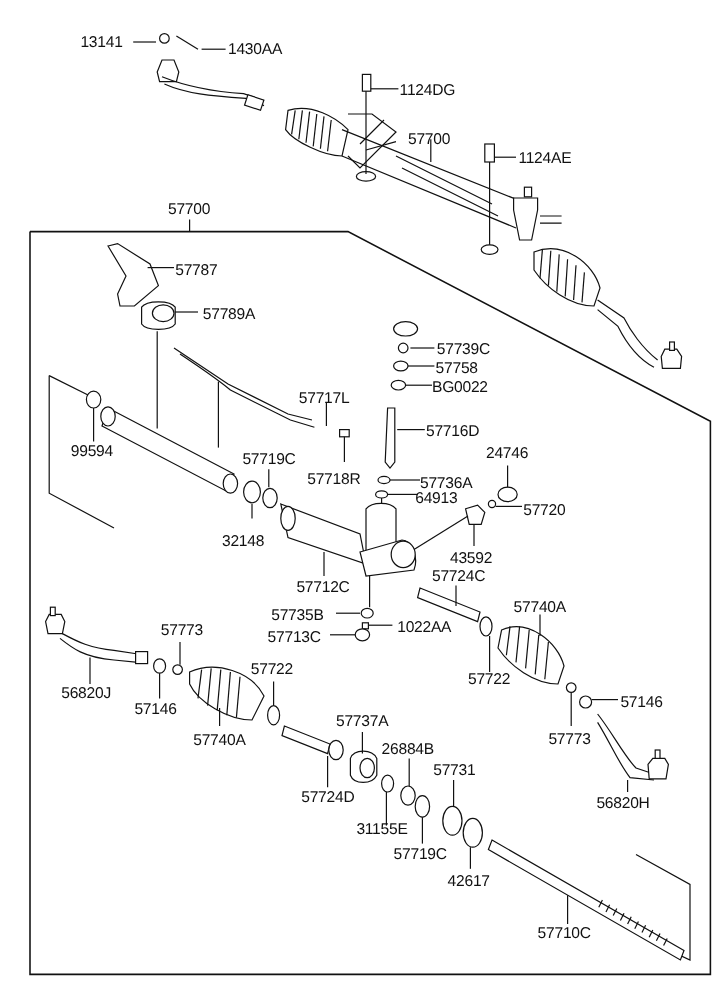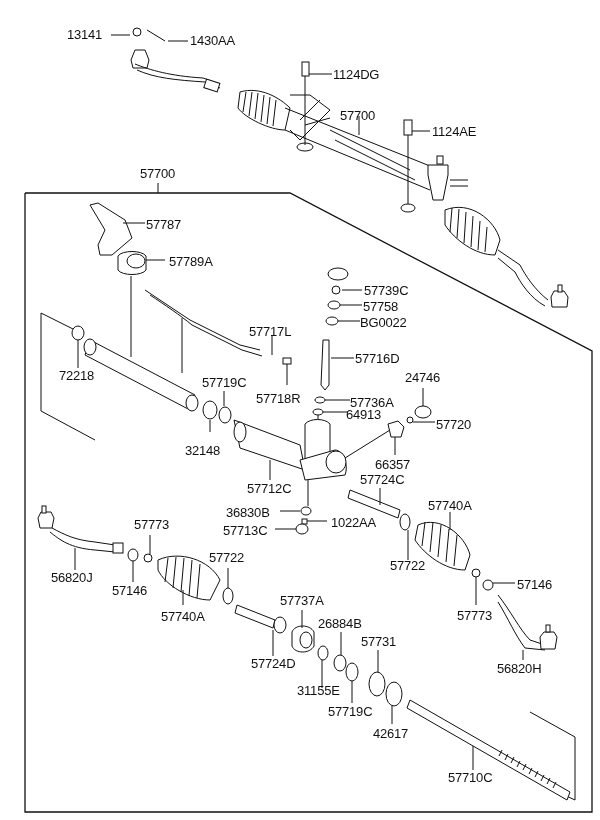--- a/index.html
+++ b/index.html
@@ -236,32 +236,32 @@
 <span class="lbl" style="left:340px;top:109px">57700</span>
 <span class="lbl" style="left:432px;top:125px">1124AE</span>
 <span class="lbl" style="left:140px;top:167px">57700</span>
 <span class="lbl" style="left:146px;top:218px">57787</span>
 <span class="lbl" style="left:169px;top:255px">57789A</span>
 <span class="lbl" style="left:364px;top:284px">57739C</span>
 <span class="lbl" style="left:363px;top:300px">57758</span>
 <span class="lbl" style="left:360px;top:316px">BG0022</span>
 <span class="lbl" style="left:249px;top:325px">57717L</span>
 <span class="lbl" style="left:355px;top:352px">57716D</span>
-<span class="lbl" style="left:59px;top:369px">72218</span>
+<span class="lbl" style="left:59px;top:369px">99594</span>
 <span class="lbl" style="left:202px;top:376px">57719C</span>
 <span class="lbl" style="left:256px;top:392px">57718R</span>
 <span class="lbl" style="left:405px;top:371px">24746</span>
 <span class="lbl" style="left:350px;top:396px">57736A</span>
 <span class="lbl" style="left:346px;top:408px">64913</span>
 <span class="lbl" style="left:185px;top:444px">32148</span>
 <span class="lbl" style="left:436px;top:418px">57720</span>
-<span class="lbl" style="left:375px;top:458px">66357</span>
+<span class="lbl" style="left:375px;top:458px">43592</span>
 <span class="lbl" style="left:247px;top:482px">57712C</span>
 <span class="lbl" style="left:360px;top:473px">57724C</span>
-<span class="lbl" style="left:226px;top:506px">36830B</span>
+<span class="lbl" style="left:226px;top:506px">57735B</span>
 <span class="lbl" style="left:331px;top:516px">1022AA</span>
 <span class="lbl" style="left:428px;top:499px">57740A</span>
 <span class="lbl" style="left:223px;top:524px">57713C</span>
 <span class="lbl" style="left:134px;top:518px">57773</span>
 <span class="lbl" style="left:390px;top:559px">57722</span>
 <span class="lbl" style="left:51px;top:571px">56820J</span>
 <span class="lbl" style="left:112px;top:584px">57146</span>
 <span class="lbl" style="left:209px;top:551px">57722</span>
 <span class="lbl" style="left:517px;top:578px">57146</span>
 <span class="lbl" style="left:161px;top:610px">57740A</span>

